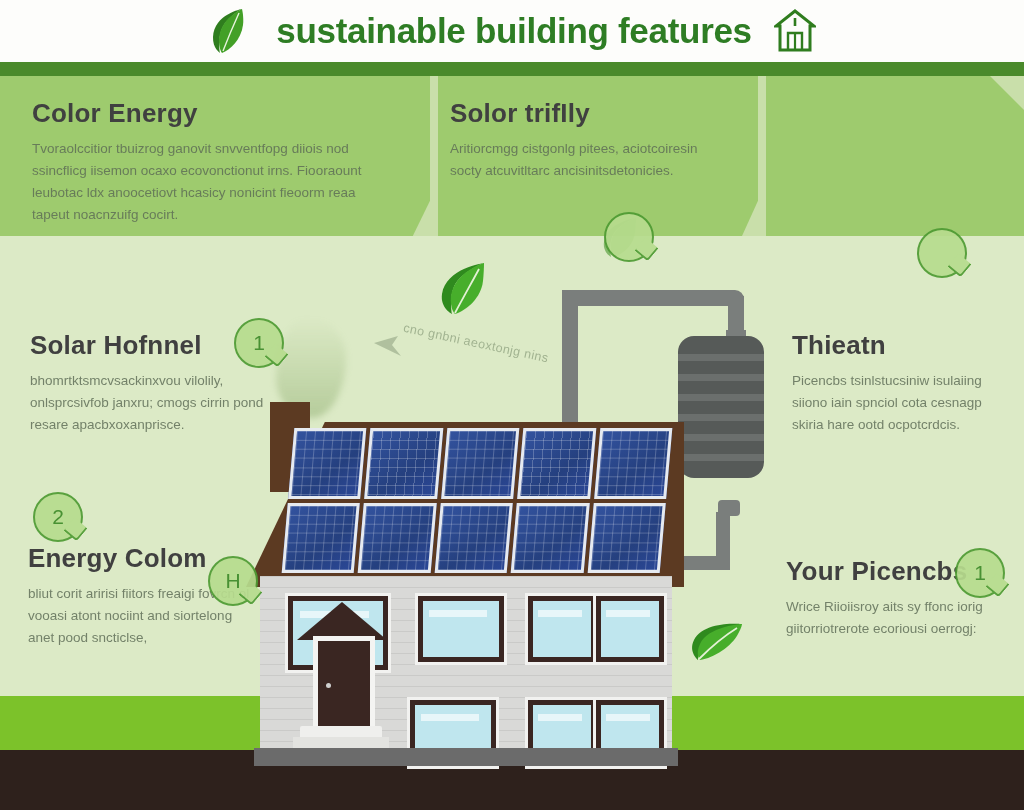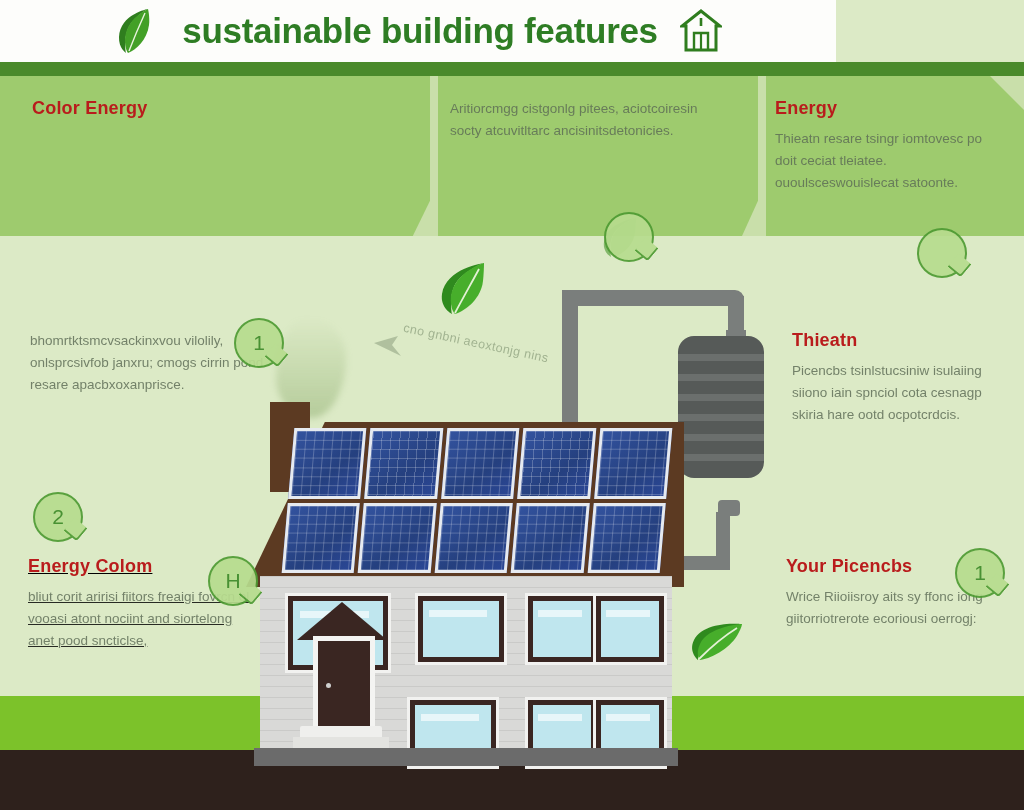--- a/index.html
+++ b/index.html
@@ -10,21 +10,21 @@
   #canvas{
     position:relative;
     width:1024px;
     height:810px;
     overflow:hidden;
     background:#DCEAC6;
   }
 
   
   .header{
-    position:absolute; left:0; top:0; width:836px; height:62px;
+    position:absolute; left:0; top:0; width:1024px; height:62px;
     background:#fdfdfb;
     display:flex; align-items:center; justify-content:center;
     gap:22px;
   }
   .header-title{
     font-size:35px;
     font-weight:bold;
     color:#2E7D24;
     letter-spacing:-0.3px;
     white-space:nowrap;
@@ -54,23 +54,23 @@
   .panel.p3{ left:766px; width:258px;
     clip-path:polygon(0 0, 100% 0, 100% 100%, 0 100%, 0 100%);}
   .panel.p3::before{
     content:""; position:absolute; right:0; top:0;
     border-top:34px solid #C9DFAA; border-left:34px solid transparent;
   }
 
   .blk{ position:absolute; }
   .blk h2{
     margin:0 0 9px 0;
-    font-size:18px;
+    font-size:26px;
     font-weight:bold;
-    color:#b91c1c;
+    color:#404040;
     letter-spacing:0.2px;
   }
   .blk p{
     margin:0;
     font-size:13.5px;
     line-height:1.62;
     color:#5C6B55;
     opacity:.82;
   }
 
@@ -78,21 +78,21 @@
   .blk-2{ left:450px; top:98px;  width:260px; }
   .blk-3{ left:775px; top:98px;  width:225px; }
 
   
   .body-bg{
     position:absolute; left:0; top:236px; width:1024px; height:460px;
     background:#DCEAC6;
   }
   .blk-4{ left:30px;  top:330px; width:235px; }
   .blk-5{ left:792px; top:330px; width:225px; }
-  .blk-6{ left:28px;  top:556px; width:225px;text-decoration:underline; }
+  .blk-6{ left:28px;  top:543px; width:225px; }
   .blk-7{ left:786px; top:556px; width:225px; }
 
   
   .grass{
     position:absolute; left:0; top:696px; width:1024px; height:54px;
     background:#7CC22A;
   }
   .soil{
     position:absolute; left:0; top:750px; width:1024px; height:60px;
     background:#2E211C;
@@ -260,37 +260,36 @@
   <div class="top-rule"></div>
 
   <div class="upper-band">
     <div class="panel p1"></div>
     <div class="panel p2"></div>
     <div class="panel p3"></div>
   </div>
 
   <div class="blk blk-1">
     <h2>Color Energy</h2>
+    <p>Tvoraolccitior tbuizrog ganovit snvventfopg diiois nod ssincflicg iisemon ocaxo ecovonctionut irns. Fiooraount leubotac ldx anoocetiovt hcasicy nonicint fieoorm reaa tapeut noacnzuifg cocirt.</p>
   </div>
 
   <div class="blk blk-2">
+    <h2>Solor trifIly</h2>
     <p>Aritiorcmgg cistgonlg pitees, aciotcoiresin socty atcuvitltarc ancisinitsdetonicies.</p>
   </div>
 
-  <div class="blk blk-3">
-    <h2>Energy</h2>
-    <p>Thieatn resare tsingr iomtovesc po doit ceciat tleiatee. ououlsceswouislecat satoonte.</p>
-  </div>
 
   <div class="body-bg"></div>
 
   <div class="grass"></div>
   <div class="soil"></div>
 
   <div class="blk blk-4">
+    <h2>Solar Hofnnel</h2>
     <p>bhomrtktsmcvsackinxvou vilolily, onlsprcsivfob janxru; cmogs cirrin pond resare apacbxoxanprisce.</p>
   </div>
 
   <div class="blk blk-5">
     <h2>Thieatn</h2>
     <p>Picencbs tsinlstucsiniw isulaiing siiono iain spnciol cota cesnagp skiria hare ootd ocpotcrdcis.</p>
   </div>
 
   <div class="blk blk-6">
     <h2>Energy Colom</h2>

